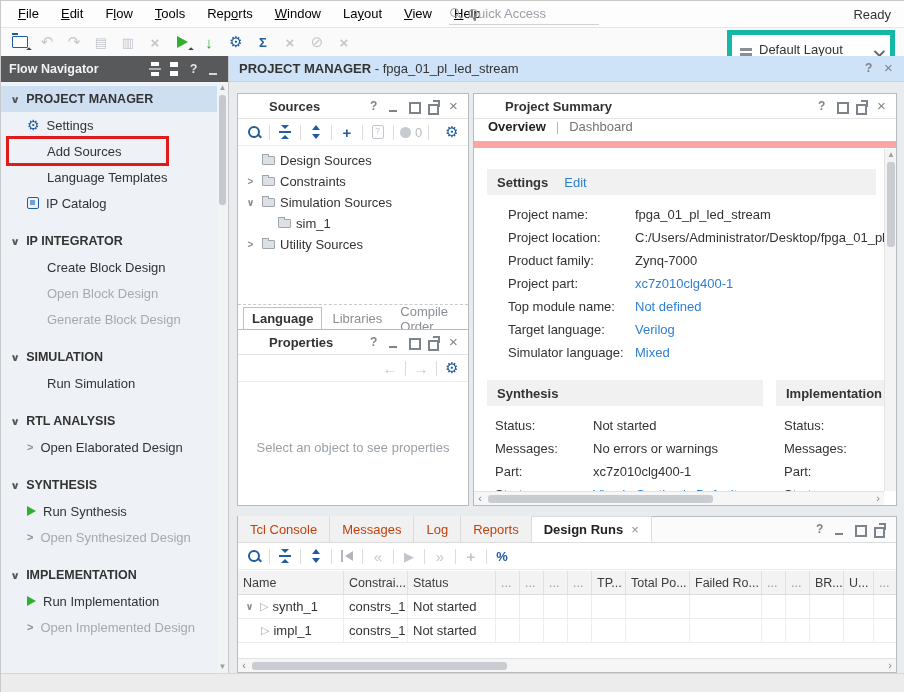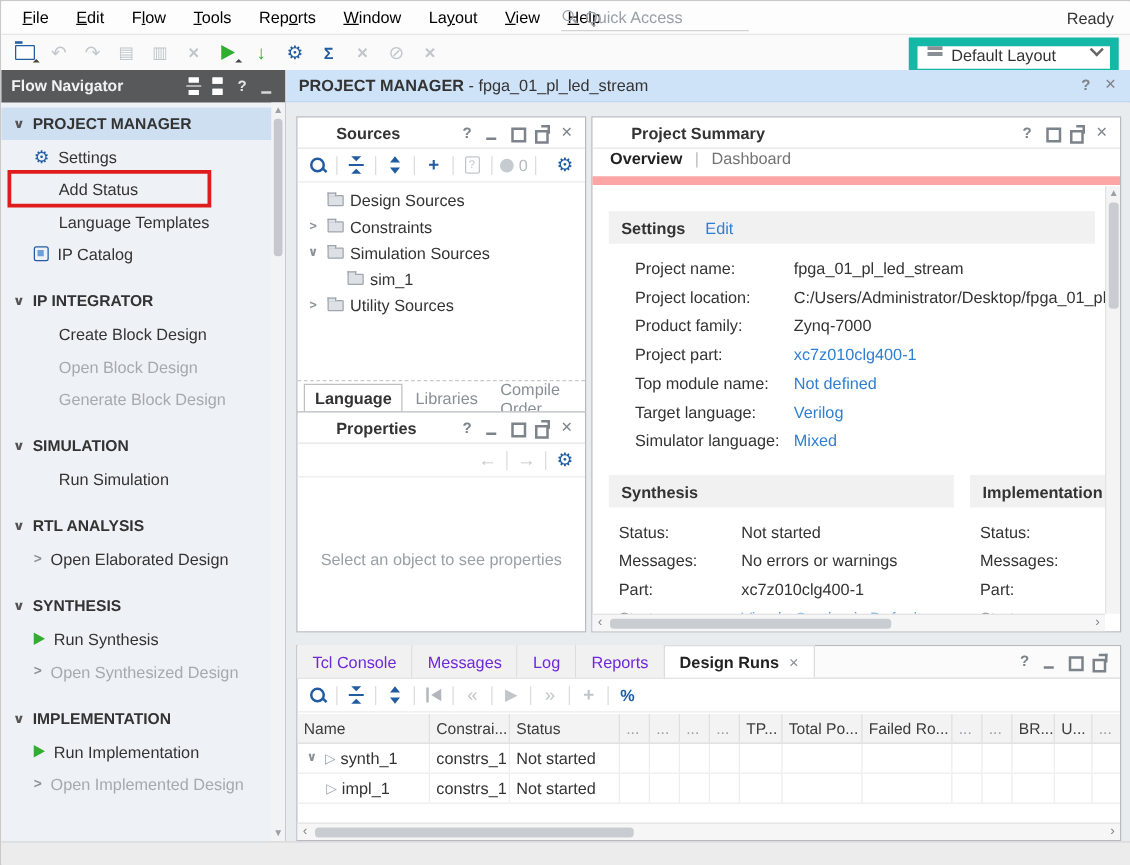--- a/index.html
+++ b/index.html
@@ -30,21 +30,21 @@
   .tb-icon.bold { font-weight:bold; }
   .dd-corner::after { content:""; position:absolute; right:-2px; bottom:-1px;
     border-left:4px solid transparent; border-top:4px solid #444; transform:rotate(-45deg); }
   .ic-folder-open { position:relative; width:16px; height:12px; background:#fdfdfd;
     border:1.5px solid #215ca0; border-radius:1px; }
   .ic-folder-open::before { content:""; position:absolute; left:-1px; top:-4px; width:6px;
     height:2px; background:#215ca0; }
   .ic-play-tri { width:0; height:0; border-left:11px solid #2fae2f;
     border-top:6.5px solid transparent; border-bottom:6.5px solid transparent; }
   .layout-select { position:absolute; right:10px; top:2px; width:168px; height:32px;
-    background:#fff; border:7px solid #14b8a6; display:flex; align-items:flex-start;
+    background:#fff; border:5px solid #14b8a6; display:flex; align-items:flex-end;
     padding:0 8px; gap:7px; cursor:pointer; }
   .ic-layout { width:12px; height:9px; background:linear-gradient(#8a8f96 0 3px,#fff 3px 4.5px,#8a8f96 4.5px 7.5px,#fff 7.5px); flex:0 0 12px; }
   .chev-down { width:8px; height:8px; border-right:2px solid #666; border-bottom:2px solid #666;
     transform:rotate(45deg) translateY(-2px); margin-left:auto; }
 
   
   .flow-nav { position:absolute; left:0; top:55px; width:228px; height:617px;
     background:#eef1f6; border-right:1px solid #c9c9c9; overflow:hidden; }
   .fn-header { height:26px; background:#58595b; color:#f2f2f2; font-weight:bold; font-size:12.5px;
     display:flex; align-items:center; padding:0 8px; }
@@ -177,21 +177,21 @@
   .hscroll { position:absolute; left:0; bottom:0; height:14px; background:#f6f6f7;
     border-top:1px solid #e3e3e3; width:100%; }
   .hscroll .arr { position:absolute; top:0; width:12px; height:14px; color:#7d838a; font-size:11px;
     text-align:center; line-height:13px; }
   .hscroll .thumb { position:absolute; top:3px; height:8px; background:#c9cdd2; border-radius:3px; }
 
   
   .bp-tabs { height:26px; display:flex; align-items:flex-end; background:#fbfbfb;
     border-bottom:1px solid #dcdcdc; padding-left:0; }
   .bp-tab { height:26px; display:flex; align-items:center; gap:8px; padding:0 12px;
-    background:#f1f1f1; border-right:1px solid #dcdcdc; color:#6d28d9; cursor:pointer; }
+    background:#f1f1f1; border-right:1px solid #dcdcdc; color:#c2410c; cursor:pointer; }
   .bp-tab.active { background:#fff; color:#222; font-weight:bold; border-top:1px solid #dcdcdc; }
   .bp-tab .close-x { color:#8a8f96; font-size:13px; font-weight:normal; }
   .bp-controls { margin-left:auto; display:flex; align-items:center; padding-right:10px; height:26px; }
 
   .runs-table { position:absolute; left:0; top:54px; right:0; bottom:14px; overflow:hidden; }
   .rt-row { display:flex; height:24px; border-bottom:1px solid #ededed; }
   .rt-row.header { background:#f3f3f3; border-bottom:1px solid #dcdcdc; font-size:12.5px; color:#3c3c3c; }
   .rt-cell { border-right:1px solid #ededed; padding:0 5px; display:flex; align-items:center;
     overflow:hidden; white-space:nowrap; }
   .header .rt-cell { border-right:1px solid #e0e0e0; }
@@ -269,21 +269,21 @@
     <div class="fn-section">
           <div class="fn-section-header selected">
             <span class="sect-chev">∨</span>
             <span>PROJECT MANAGER</span>
           </div>
           <div class="fn-item has-icon">
             <span class="ic-gear">⚙</span>
             <span>Settings</span>
           </div>
           <div class="fn-item">
-            <span>Add Status</span>
+            <span>Add Sources</span>
             <span class="annotation-box"></span>
           </div>
           <div class="fn-item">
             <span>Language Templates</span>
           </div>
           <div class="fn-item has-icon">
             <span class="ic-ip"></span>
             <span>IP Catalog</span>
           </div>
         </div>

